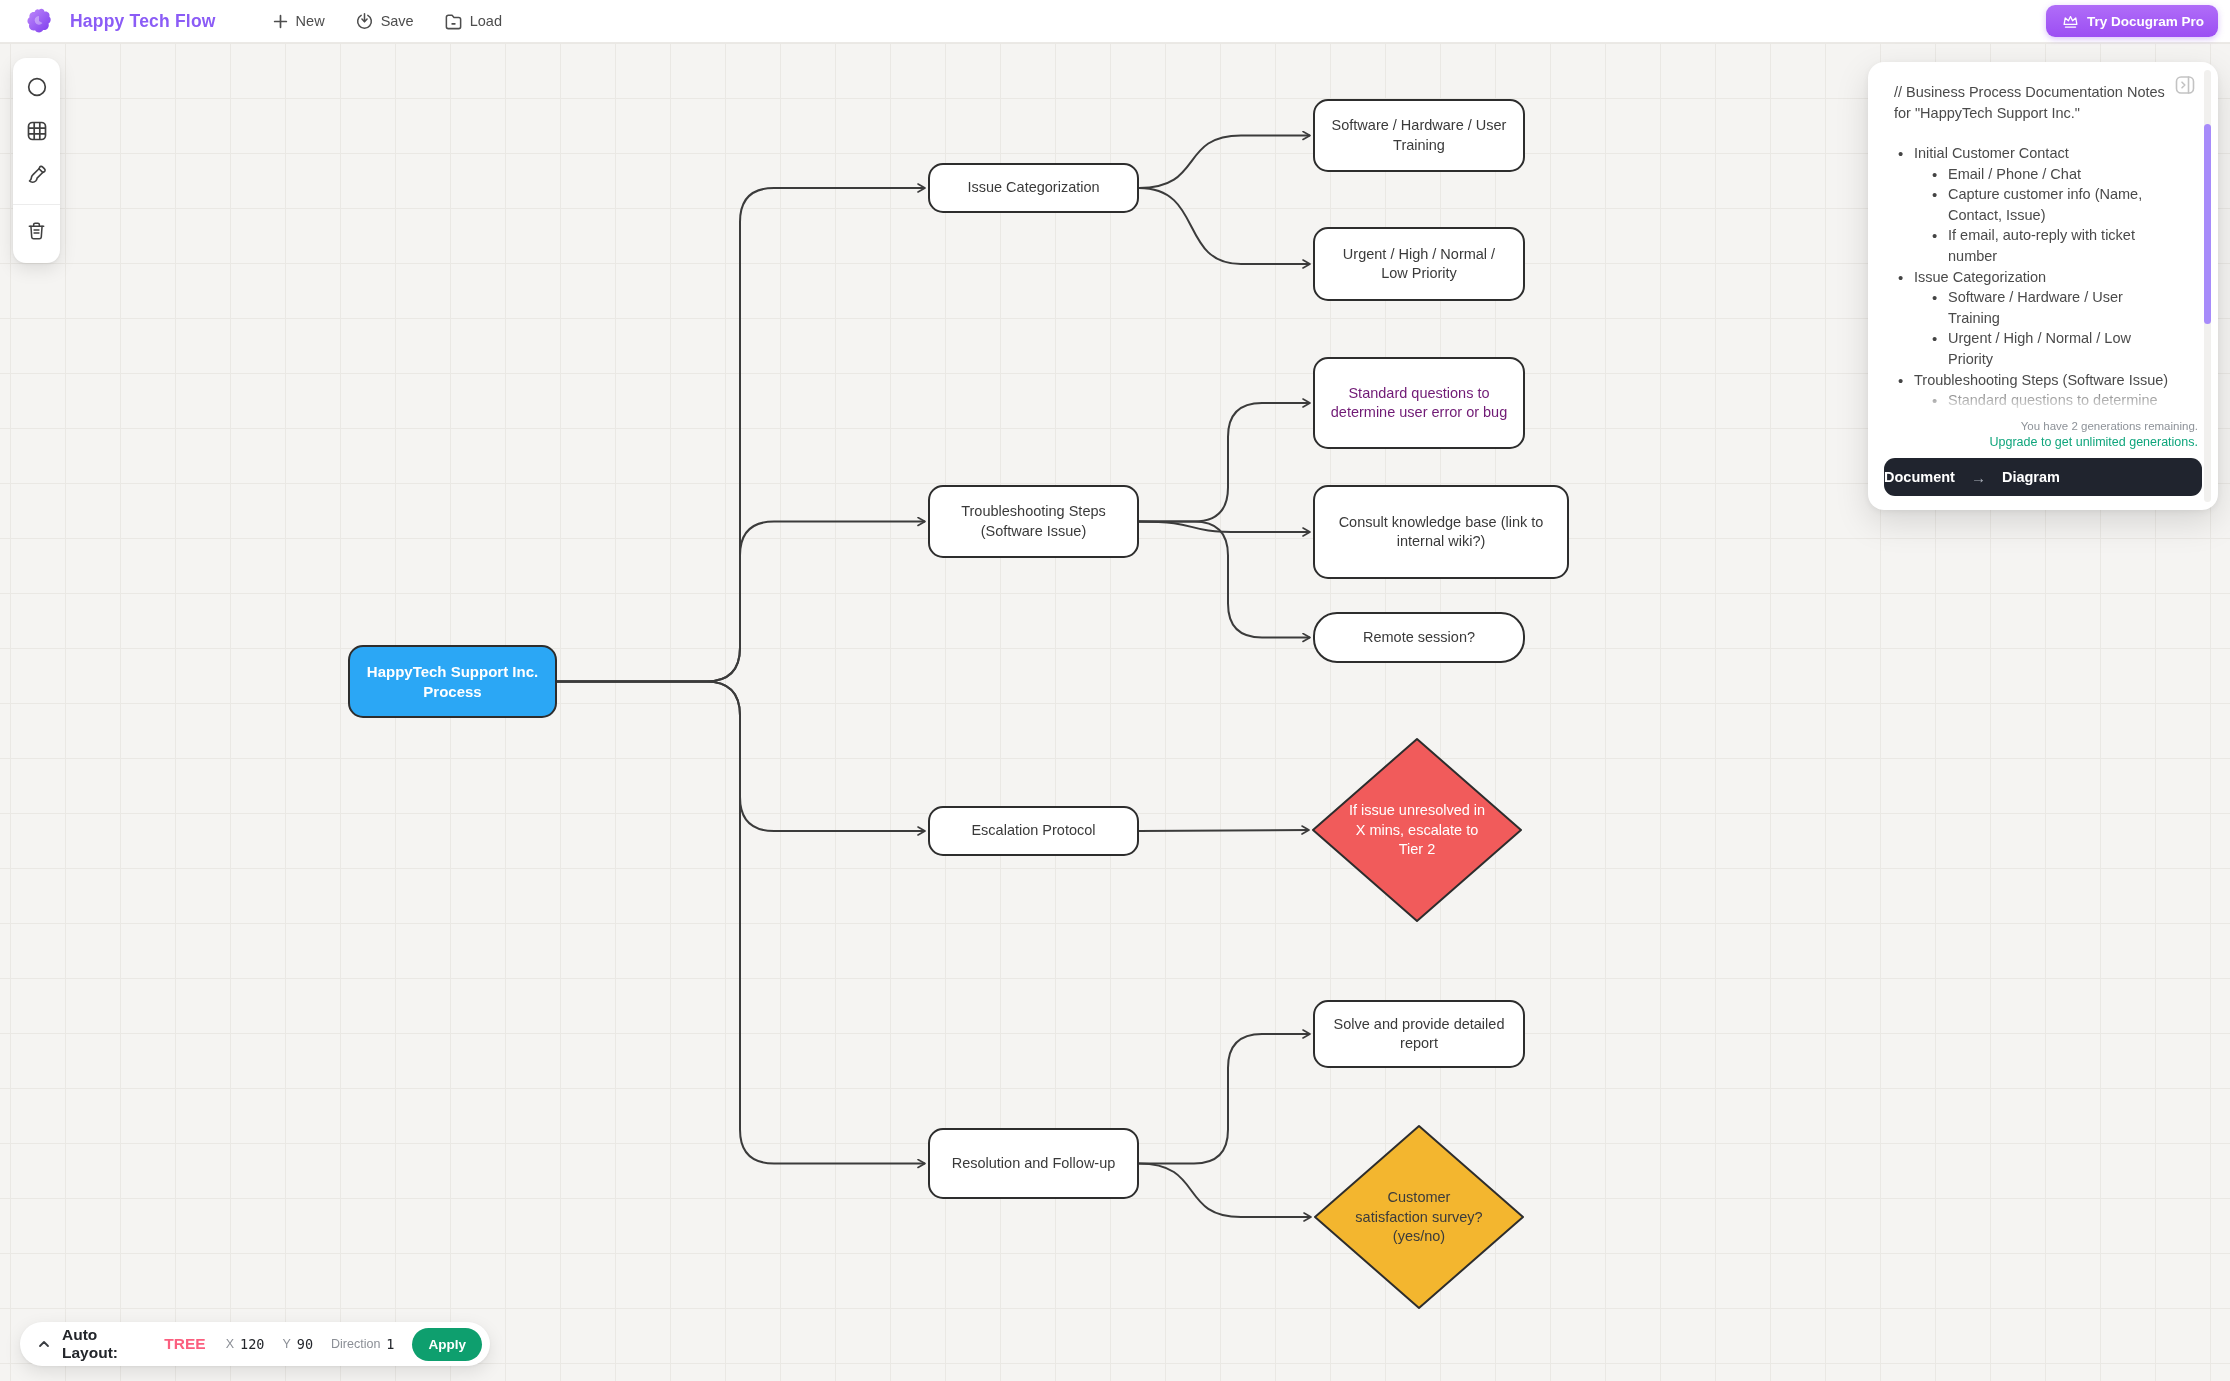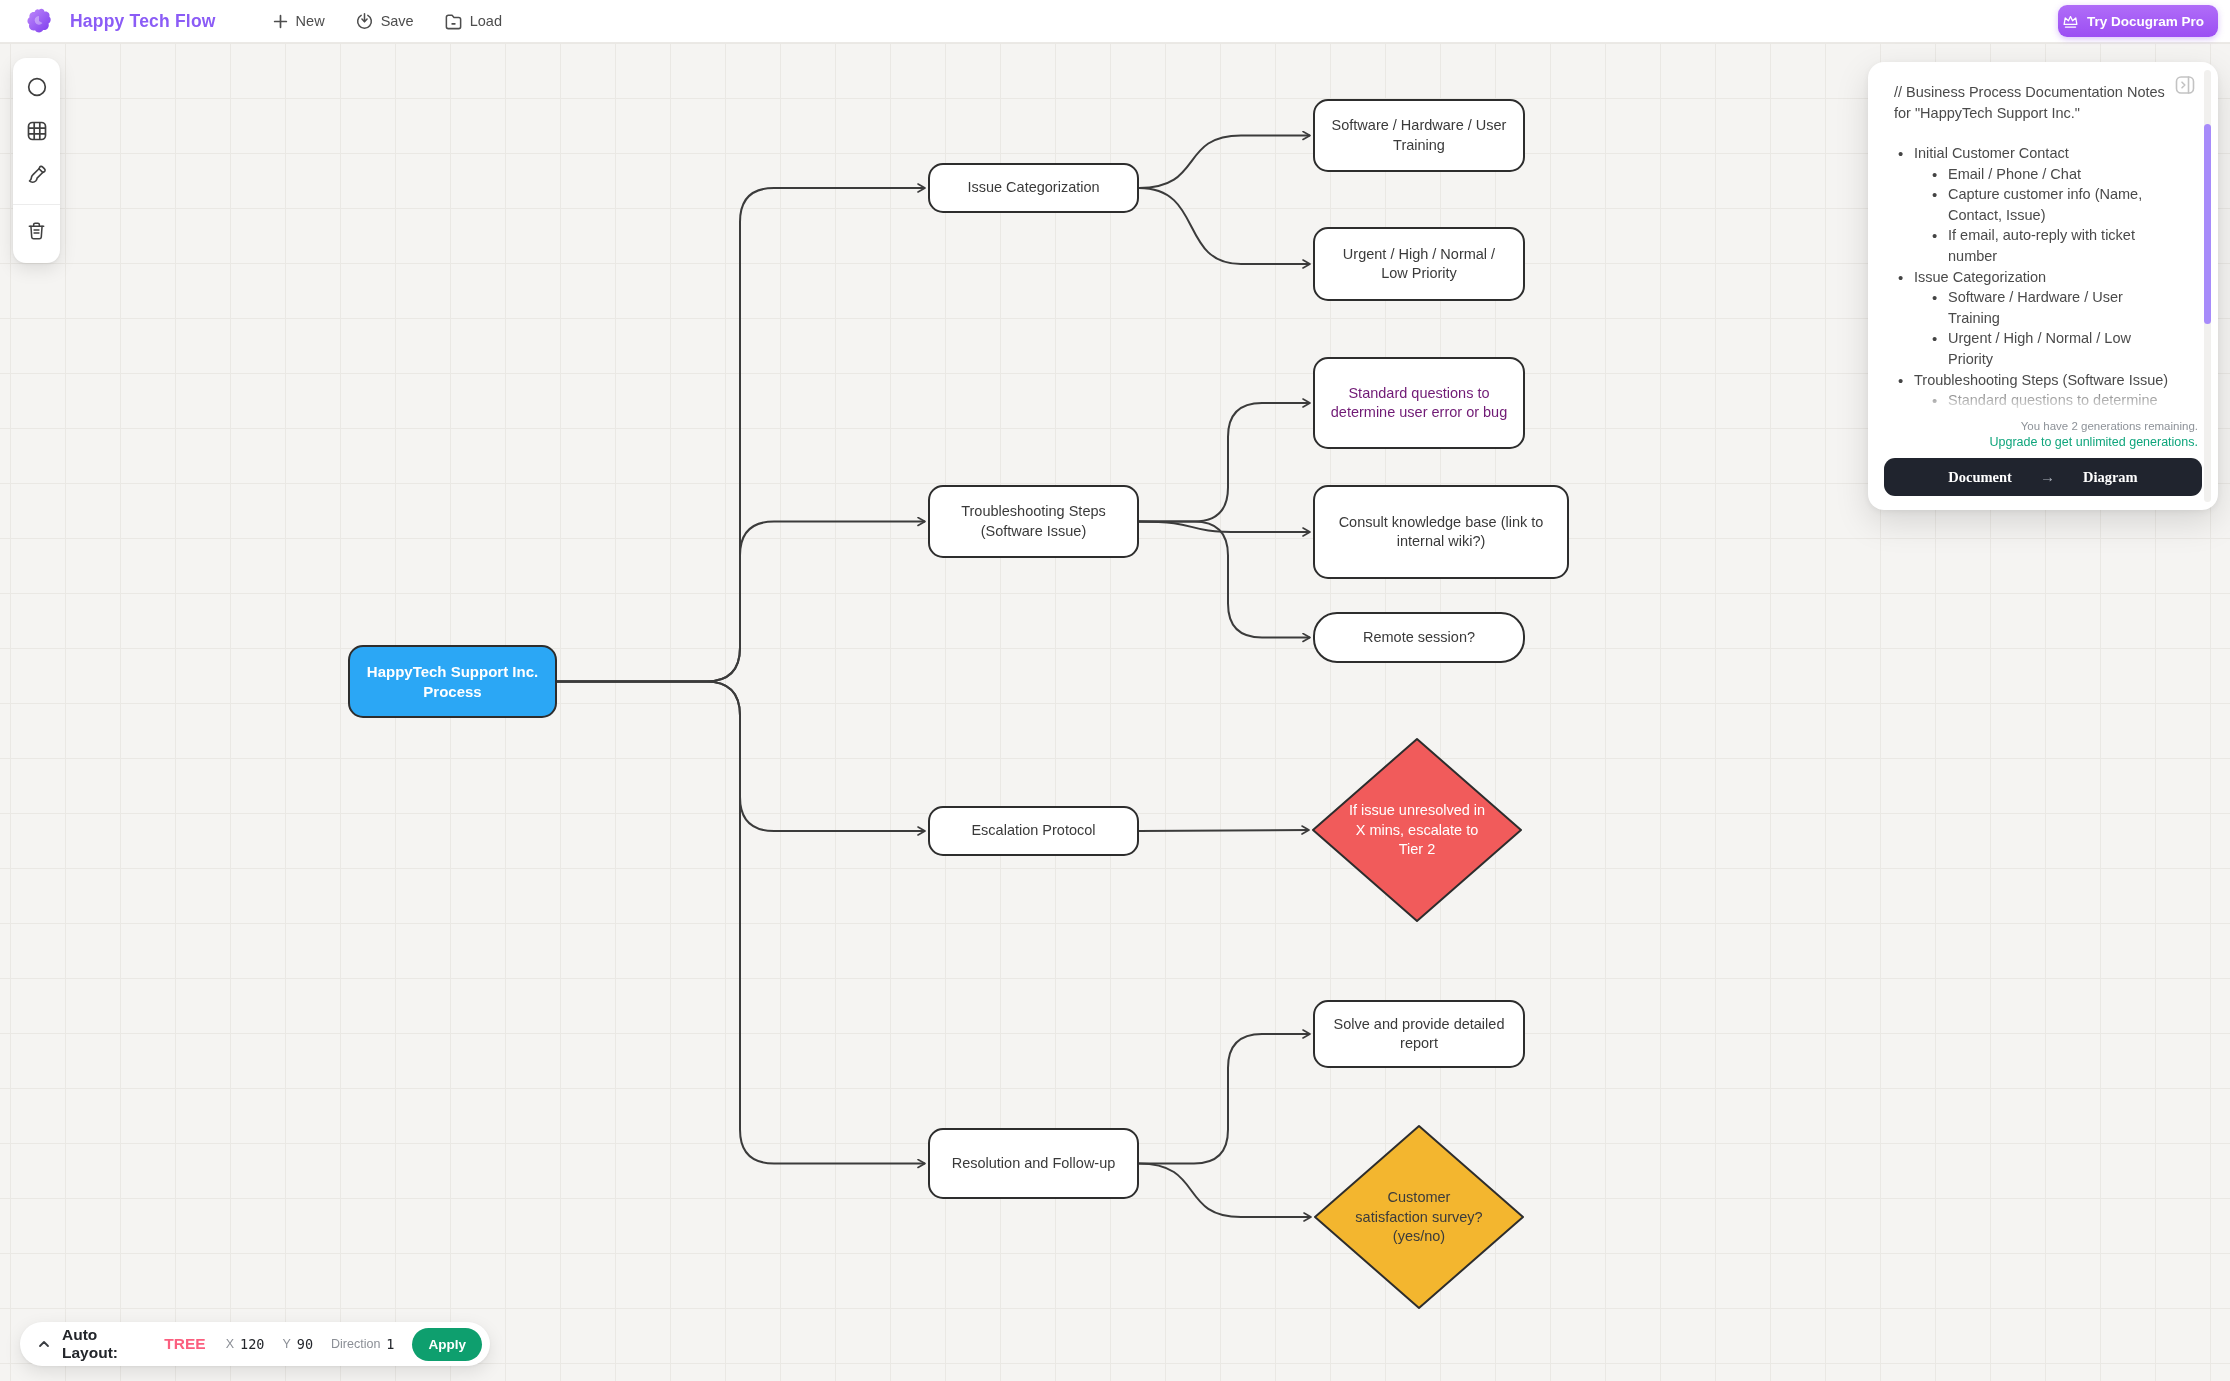--- a/index.html
+++ b/index.html
@@ -36,21 +36,21 @@
     position:absolute; top:0; left:0; right:0; height:43px; background:#ffffff;
     border-bottom:1px solid #ebe9e6; display:flex; align-items:center; z-index:20;
   }
   #logo { width:30px; height:30px; margin-left:24px; }
   #app-title { font-size:17.5px; font-weight:bold; color:#8b5cf6; margin-left:16px; letter-spacing:.2px; }
   #menu { display:flex; align-items:center; margin-left:56px; gap:30px; }
   .menu-btn { display:flex; align-items:center; gap:7px; background:none; border:none;
     font-family:inherit; font-size:14.5px; color:#4d4d4d; cursor:pointer; }
   .menu-btn svg { display:block; }
   #pro-btn {
-    position:absolute; right:12px; top:5px; height:32px; padding:0 14px 0 4px;
+    position:absolute; right:12px; top:5px; height:32px; padding:0 14px 0 16px;
     display:flex; align-items:center; gap:8px; border:none; border-radius:9px;
     background:linear-gradient(180deg,#b06df8,#9c4ef3);
     color:#fff; font-family:inherit; font-size:13.5px; font-weight:bold; cursor:pointer;
     box-shadow:0 2px 6px rgba(150,80,240,.35);
   }
 
   
   #toolbar {
     position:absolute; left:13px; top:58px; width:47px; background:#fff;
     border-radius:13px; box-shadow:0 6px 18px rgba(0,0,0,.10), 0 1px 3px rgba(0,0,0,.06);
@@ -77,22 +77,22 @@
   .note-line.l1::before { left:4px; }
   .note-line.l2::before { left:38px; }
   #panel-scroll-track { position:absolute; top:8px; bottom:8px; right:7px; width:7px; border-radius:4px; background:#f1f0ee; }
   #panel-scroll-thumb { position:absolute; top:62px; right:7px; width:7px; height:200px; border-radius:4px; background:#a78bfa; cursor:pointer; }
   #panel-fade { position:absolute; left:6px; right:18px; bottom:92px; height:34px;
     background:linear-gradient(rgba(255,255,255,0),#ffffff 85%); pointer-events:none; }
   #panel-footer { position:absolute; left:16px; right:16px; bottom:14px; }
   #gen-note { text-align:right; font-size:11.5px; color:#8d9298; padding-right:4px; }
   #upgrade-link { display:block; text-align:right; font-size:12.5px; margin:3px 4px 9px 0; text-decoration:none; cursor:pointer; }
   #convert-btn { width:100%; height:38px; border:none; border-radius:11px; background:#20242e;
-    color:#fff; display:flex; align-items:center; justify-content:center; gap:28px;
-    font-family:Liberation Serif, serif; font-size:14.5px; font-weight:bold; cursor:pointer; }
+    color:#fff; display:flex; align-items:center; justify-content:flex-start; gap:16px;
+    font-family:Liberation Sans, sans-serif; font-size:14.5px; font-weight:bold; cursor:pointer; }
   #convert-btn .arrow { color:#aab0ba; font-weight:normal; font-size:15px; }
 
   
   #bottom-bar {
     position:absolute; left:20px; top:1322px; height:44px; width:470px; background:#fff;
     border-radius:22px; box-shadow:0 6px 18px rgba(0,0,0,.10), 0 1px 3px rgba(0,0,0,.05);
     display:flex; align-items:center; padding:0 8px 0 16px; gap:10px; z-index:15;
   }
   #caret-btn { background:none; border:none; cursor:pointer; display:flex; padding:2px; }
   #auto-layout-label { font-size:15.5px; font-weight:bold; color:#23262b; }

